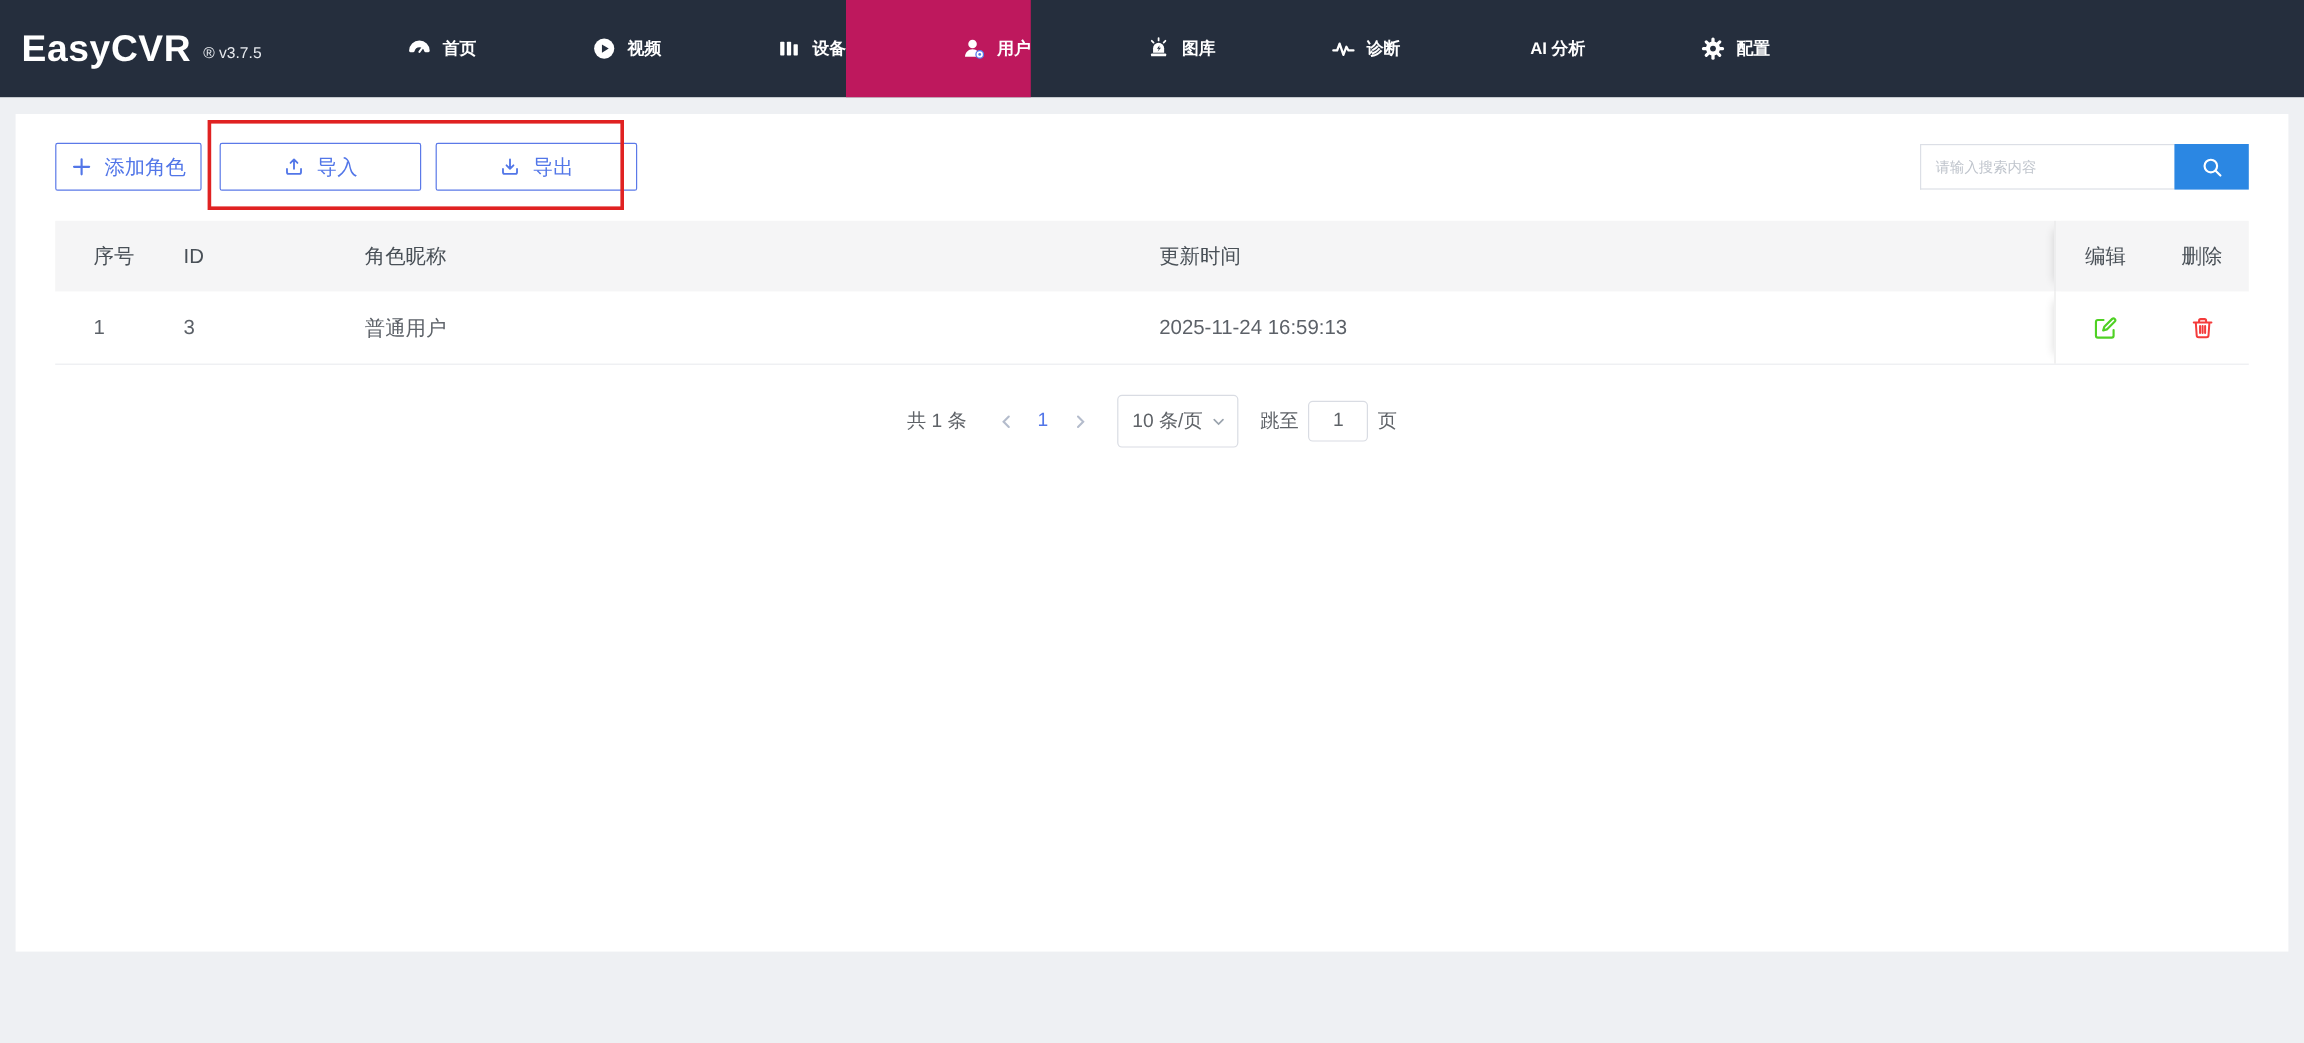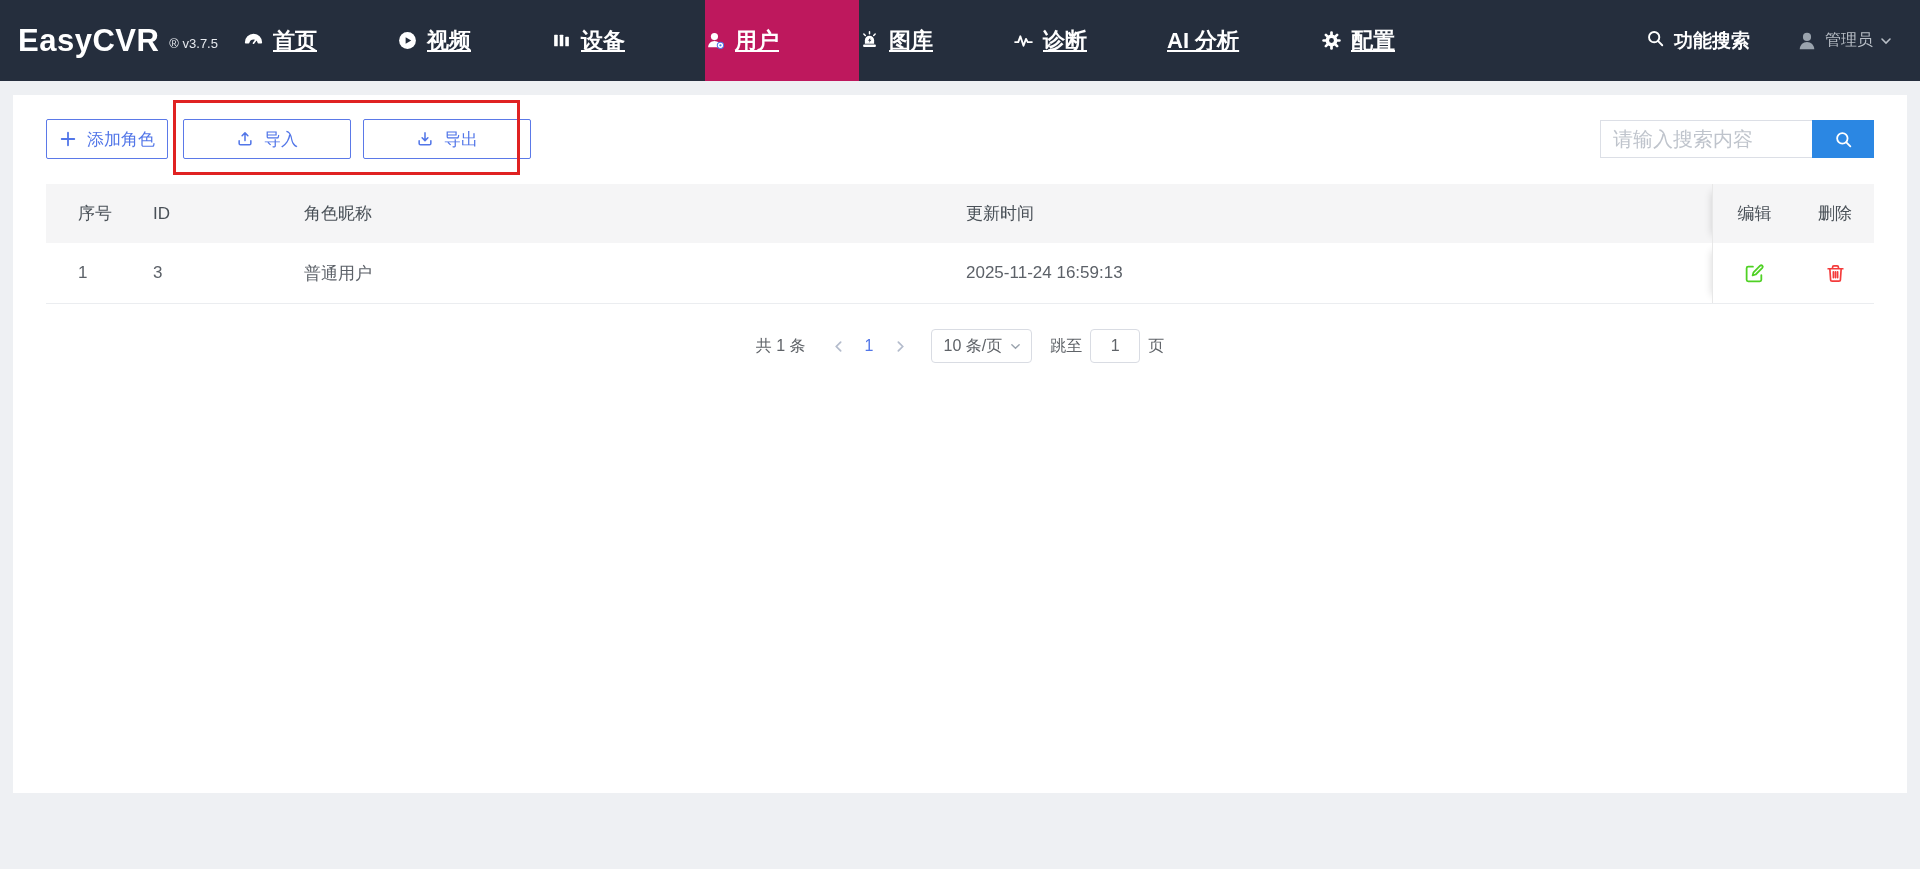--- a/index.html
+++ b/index.html
@@ -5,22 +5,22 @@
   * { margin:0; padding:0; box-sizing:border-box; }
   html,body { width:1920px; height:869px; overflow:hidden;
     font-family:"Liberation Sans","DejaVu Sans",sans-serif; background:#eef0f3; }
 
   
   .navbar { height:81px; background:#252e3d; display:flex; align-items:stretch; }
   .brand { display:flex; align-items:center; padding-left:18px; width:243px; flex:0 0 auto; }
   .brand-logo { color:#fff; font-size:31px; font-weight:700; letter-spacing:.5px; }
   .brand-ver { color:#e6e9ee; font-size:13px; margin-left:10px; margin-top:6px; }
   .nav-menu { display:flex; align-items:stretch; flex:0 0 auto; }
-  .nav-item { width:154px; display:flex; align-items:center; justify-content:flex-start;
-    gap:9px; color:#fff; font-size:22px; font-weight:700; cursor:pointer;text-decoration:underline; }
+  .nav-item { width:154px; display:flex; align-items:center; justify-content:flex-end;
+    gap:9px; color:#fff; font-size:14px; font-weight:700; cursor:pointer; }
   .nav-item.active { background:#be185d; }
   .nav-item svg { width:21px; height:21px; display:block; }
   .nav-right { margin-left:auto; display:flex; align-items:center; padding-right:28px; gap:46px; }
   .fn-search { display:flex; align-items:center; gap:9px; color:#fff; font-size:19px;
     font-weight:700; cursor:pointer; }
   .fn-search svg { width:19px; height:19px; }
   .user-box { display:flex; align-items:center; gap:7px; cursor:pointer; }
   .user-box .uname { color:#b9bfc7; font-size:16px; }
   .user-box svg.av { width:22px; height:22px; }
   .user-box svg.chev { width:12px; height:12px; }
@@ -37,21 +37,21 @@
     border-radius:2px; cursor:pointer; font-family:inherit; }
   .btn-add { width:122px; }
   .btn-imp, .btn-exp { width:168px; }
   .btn-outline svg { width:18px; height:18px; }
   .annot-wrap { position:relative; margin-left:15px; display:flex; gap:12px; }
   .annot-box { position:absolute; left:-10px; top:-19px; width:347px; height:75px;
     border:3px solid #e02222; pointer-events:none; }
 
   .search-group { margin-left:auto; display:flex; }
   .search-input { width:212px; height:38px; border:1px solid #dcdfe6; border-right:none;
-    padding:0 12px; font-size:20px; color:#333; outline:none; font-family:inherit; }
+    padding:0 12px; font-size:12px; color:#333; outline:none; font-family:inherit; }
   .search-input::placeholder { color:#bfc4cc; }
   .search-btn { width:62px; height:38px; background:#2b87e3; border:none; cursor:pointer;
     display:flex; align-items:center; justify-content:center; }
   .search-btn svg { width:19px; height:19px; }
 
   
   .rtable { margin-top:25px; width:100%; font-size:17px; }
   .trow { display:flex; align-items:stretch; }
   .thead { background:#f5f5f6; color:#495057; }
   .tbody-row { background:#fff; color:#5c6168; border-bottom:1px solid #ebedf0; }
@@ -69,21 +69,21 @@
   .icon-btn svg { width:21px; height:21px; }
 
   
   .pager { margin-top:25px; display:flex; align-items:center; justify-content:center;
     font-size:16px; color:#5f6368; gap:0; }
   .pg-total { margin-right:16px; }
   .pg-arrow { background:none; border:none; cursor:pointer; padding:0 10px; display:flex;
     align-items:center; }
   .pg-arrow svg { width:13px; height:13px; }
   .pg-num { color:#5276e8; padding:0 10px; cursor:pointer; font-size:16px; }
-  .pg-size { margin-left:14px; height:34px; border:1px solid #d9dce3; border-radius:4px;
+  .pg-size { margin-left:14px; height:44px; border:1px solid #d9dce3; border-radius:4px;
     display:flex; align-items:center; padding:0 10px 0 12px; gap:8px; cursor:pointer;
     color:#5f6368; background:#fff; }
   .pg-size svg { width:11px; height:11px; }
   .pg-jump { margin-left:18px;text-align:center; }
   .pg-input { width:50px; height:34px; border:1px solid #d9dce3; border-radius:4px;
     margin:0 8px; text-align:center; font-size:16px; color:#5f6368; outline:none;
     font-family:inherit; }
 
   
   .footer { position:absolute; left:0; bottom:0; width:1920px; height:62px;
@@ -172,39 +172,20 @@
               <rect x="8.7" y="1.2" width="2.6" height="17.6" rx="1.2" transform="rotate(135 10 10)"></rect>
               <circle cx="10" cy="10" r="5.6"></circle>
             </g>
             <circle cx="10" cy="10" r="2.3" fill="#252e3d"></circle>
           </svg>
         </span>
       <span>配置</span>
     </div>
   </div>
 
-  <div class="nav-right">
-    <div class="fn-search">
-      <span><svg viewBox="0 0 20 20" fill="none" stroke="#fff" stroke-width="2" stroke-linecap="round">
-            <circle cx="8.6" cy="8.6" r="5.4"></circle>
-            <path d="M12.8 12.8l4.3 4.3"></path>
-          </svg></span>
-      <span>功能搜索</span>
-    </div>
-    <div class="user-box">
-      <svg class="av" viewBox="0 0 20 20" fill="#9aa3ad">
-          <circle cx="10" cy="6.3" r="3.7"></circle>
-          <path d="M3.4 17.6c0-3.7 3-6.6 6.6-6.6s6.6 2.9 6.6 6.6z"></path>
-        </svg>
-      <span class="uname">管理员</span>
-      <svg class="chev" viewBox="0 0 12 12" fill="none" stroke="#b9bfc7" stroke-width="1.6" stroke-linecap="round">
-          <path d="M2 4l4 4 4-4"></path>
-        </svg>
-    </div>
-  </div>
 </div>
 
 <div class="page">
   <div class="card">
 
     <div class="toolbar">
       <button class="btn-outline btn-add">
         <svg viewBox="0 0 20 20" fill="none" stroke="#5276e8" stroke-width="2" stroke-linecap="round">
             <path d="M10 3v14M3 10h14"></path>
           </svg>

